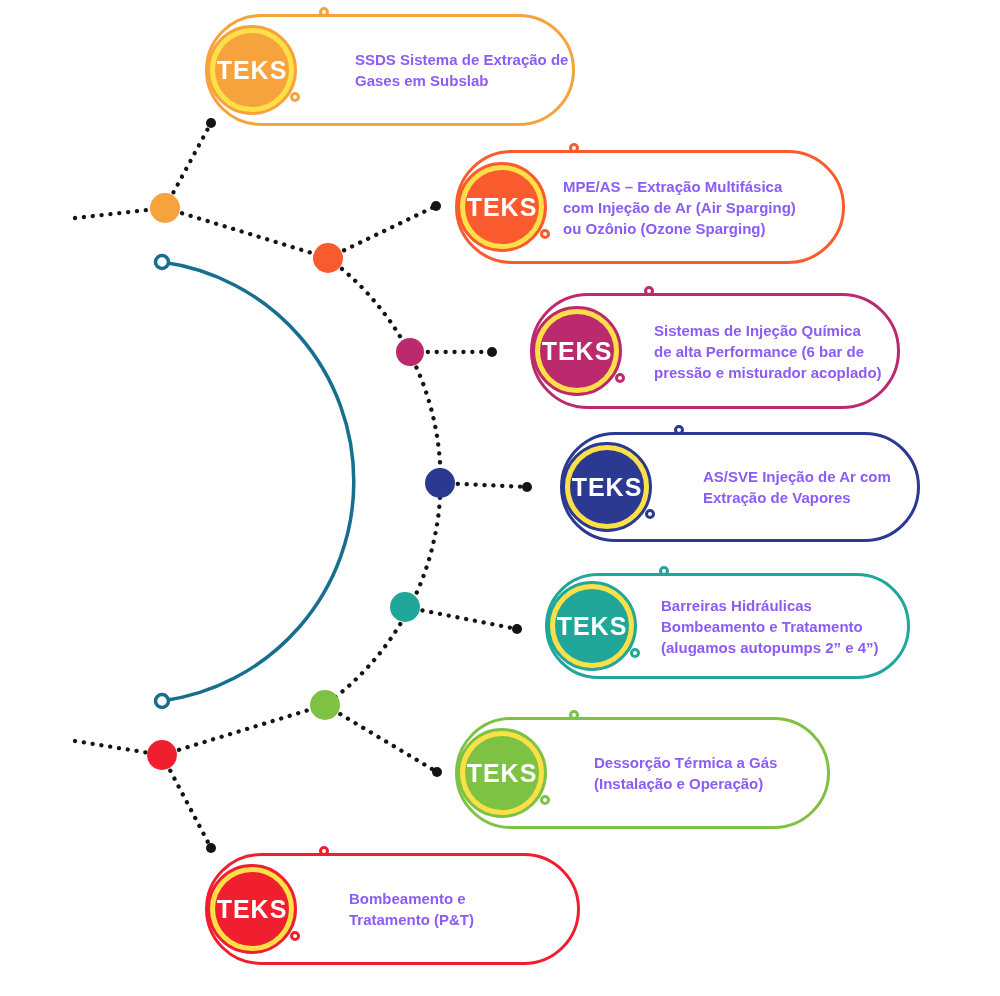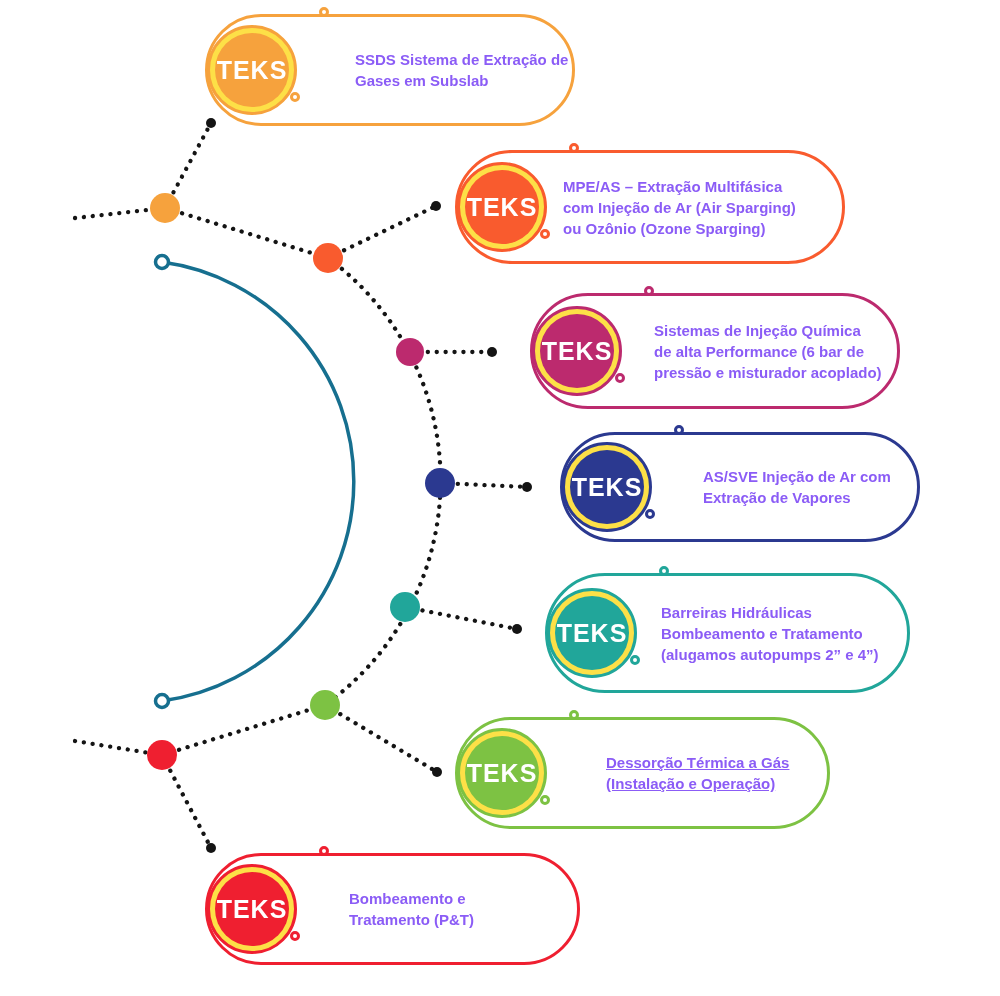--- a/index.html
+++ b/index.html
@@ -51,22 +51,22 @@
     font-size: 25px; font-weight: bold; letter-spacing: 1px;
   }
   .ring { position: absolute; width: 10px; height: 10px; border: 3.5px solid var(--c); border-radius: 50%; background: #fff; }
   .ring-top { left: 114px; top: -7px; }
   .ring-badge { left: 85px; top: calc(50% + 22px); }
 
   .i1 { left: 205px; top: 14px;  width: 370px; height: 112px; } .i1 .pill-text { left: 147px; }
   .i2 { left: 455px; top: 150px; width: 390px; height: 114px; } .i2 .pill-text { left: 105px; }
   .i3 { left: 530px; top: 293px; width: 370px; height: 116px; } .i3 .pill-text { left: 113px; margin-left: 8px; }
   .i4 { left: 560px; top: 432px; width: 360px; height: 110px; } .i4 .pill-text { left: 140px; }
-  .i5 { left: 545px; top: 573px; width: 365px; height: 120px; } .i5 .pill-text { left: 113px; }
-  .i6 { left: 455px; top: 717px; width: 375px; height: 112px; } .i6 .pill-text { left: 148px; text-decoration: underline; }
+  .i5 { left: 545px; top: 573px; width: 365px; height: 106px; } .i5 .pill-text { left: 113px; }
+  .i6 { left: 455px; top: 717px; width: 375px; height: 112px; } .i6 .pill-text { left: 136px; }
   .i7 { left: 205px; top: 853px; width: 375px; height: 112px; } .i7 .pill-text { left: 141px; }
 </style>
 </head>
 <body>
 
 <div class="canvas">
 
   <svg class="connectors" viewBox="0 0 1000 996">
 
     <path class="main-arc" d="M 162 262 A 221.5 221.5 0 0 1 162 701" stroke="#166F8F"></path>

